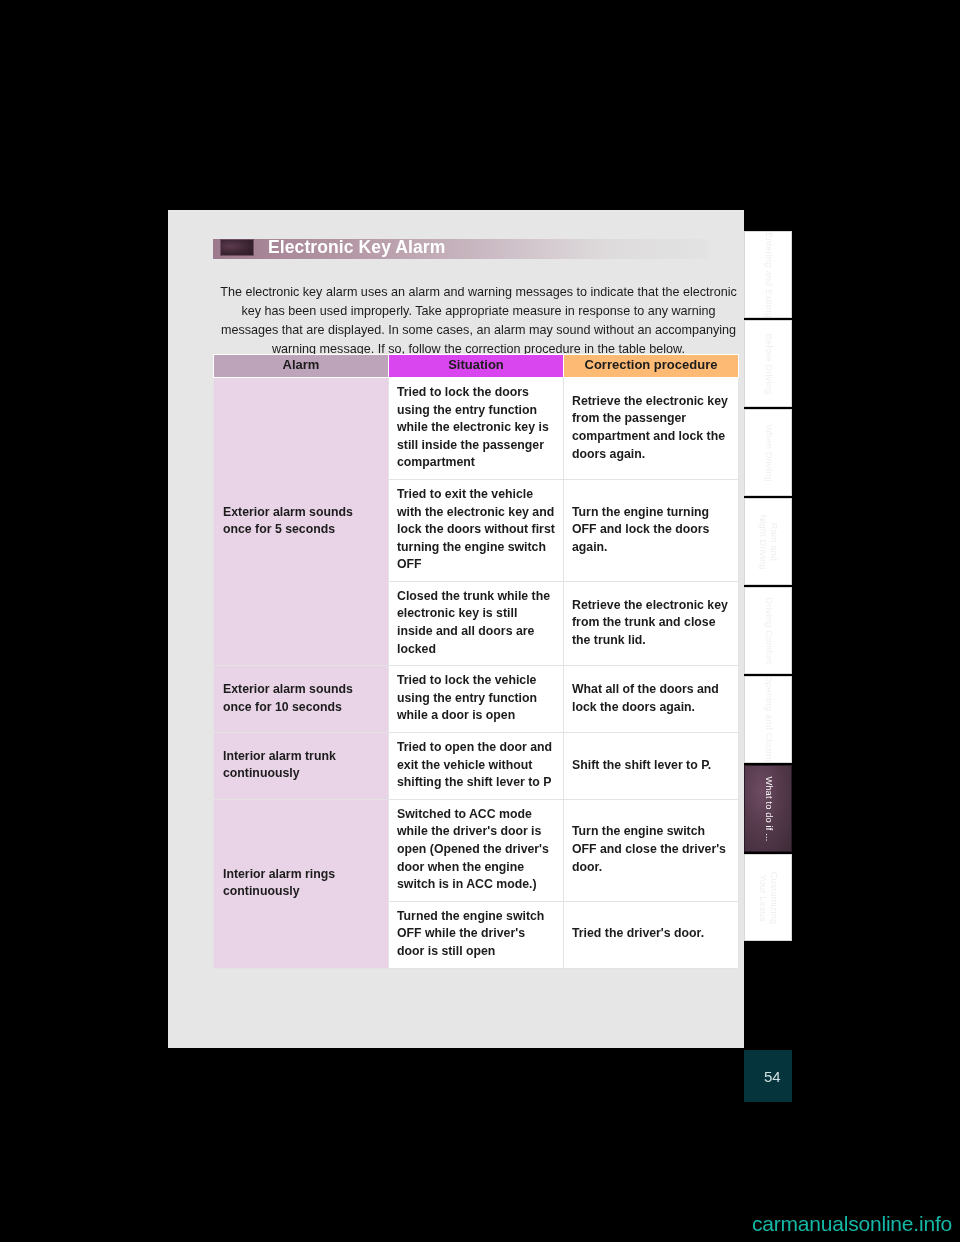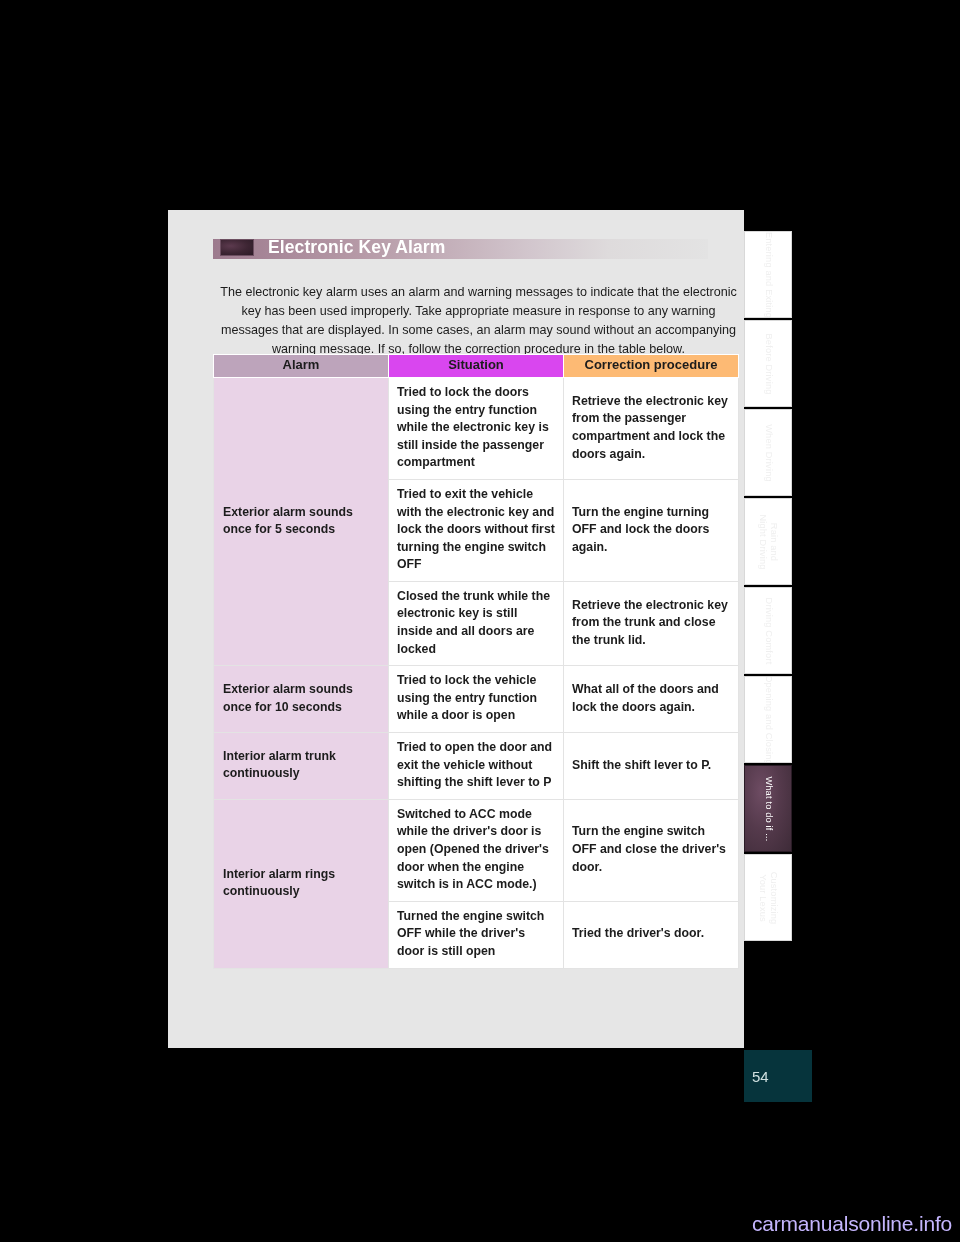--- a/index.html
+++ b/index.html
@@ -140,38 +140,38 @@
       radial-gradient(ellipse at 35% 30%, #6e4c63 0%, #553a4c 45%, #3e2b38 100%);
     border: 1px solid #2a1c26;
   }
   .tab.active .tab-label { color: #ffffff; }
 
   
   #page-number-box {
     position: absolute;
     left: 744px;
     top: 1050px;
-    width: 68px;
+    width: 48px;
     height: 52px;
     background: #06343c;
     color: #cfe0e0;
     font-size: 15px;
     display: flex;
     align-items: center;
     justify-content: flex-start;
-    padding-left: 8px;
+    padding-left: 20px;
     box-sizing: border-box;
   }
 
   
   #watermark {
     position: absolute;
     right: 8px;
     bottom: 6px;
-    color: #c4b5fd;
+    color: #14b8a6;
     font-size: 21px;
     letter-spacing: -0.2px;
   }
 </style>
 </head>
 <body>
 
 <div id="page-sheet">
 
   <div id="section-heading">

